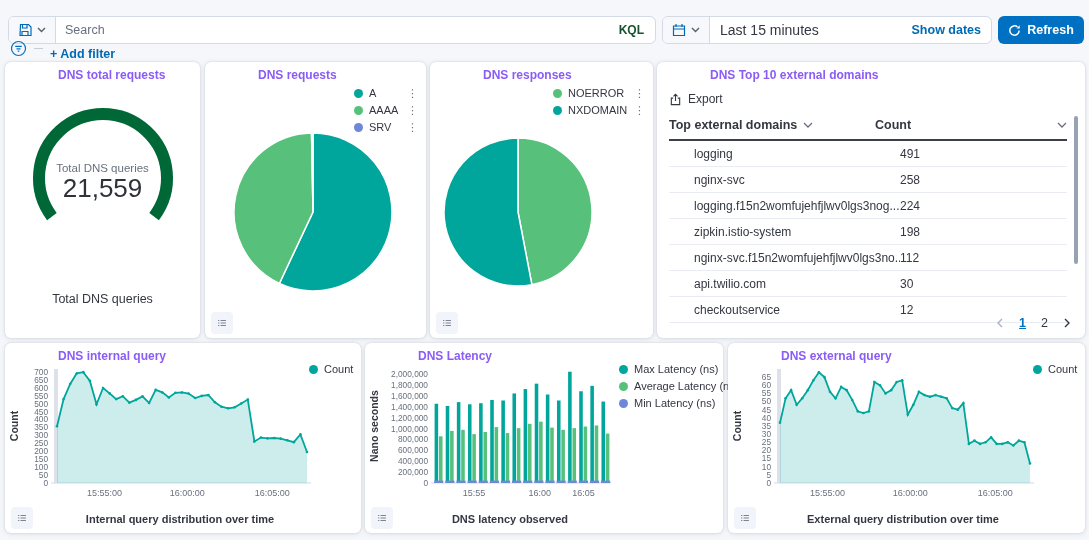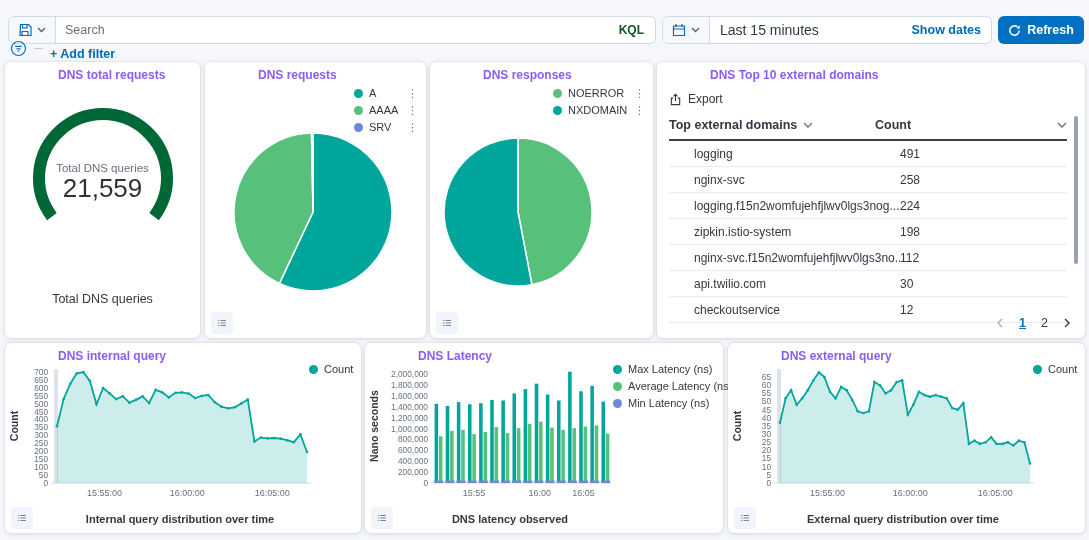--- a/index.html
+++ b/index.html
@@ -322,21 +322,21 @@
     <div class="x-title" style="left:30px;top:170px;width:290px;">Internal query distribution over time</div>
     <button class="icon-btn">
       <svg width="14" height="14" viewBox="0 0 14 14">
           <path d="M1.5 3.5h1.8 M5 3.5h7.5 M1.5 7h1.8 M5 7h7.5 M1.5 10.5h1.8 M5 10.5h7.5" stroke="#69707D" stroke-width="1.2"></path>
         </svg>
     </button>
   </div>
 
   <div class="panel" style="left:365px;top:343px;width:358px;height:190px;">
     <div class="panel-title">DNS Latency</div>
-    <div class="chart-legend" style="right:6px;top:20px;width:104px;text-align:center;">
+    <div class="chart-legend" style="right:0;top:20px;width:104px;text-align:center;">
         <div class="legend-item">
           <span class="legend-dot" style="background: rgb(0, 166, 155);"></span>
           <span>Max Latency (ns)</span>
         </div>
         <div class="legend-item">
           <span class="legend-dot" style="background: rgb(87, 193, 123);"></span>
           <span>Average Latency (ns)</span>
         </div>
         <div class="legend-item">
           <span class="legend-dot" style="background: rgb(111, 135, 216);"></span>

